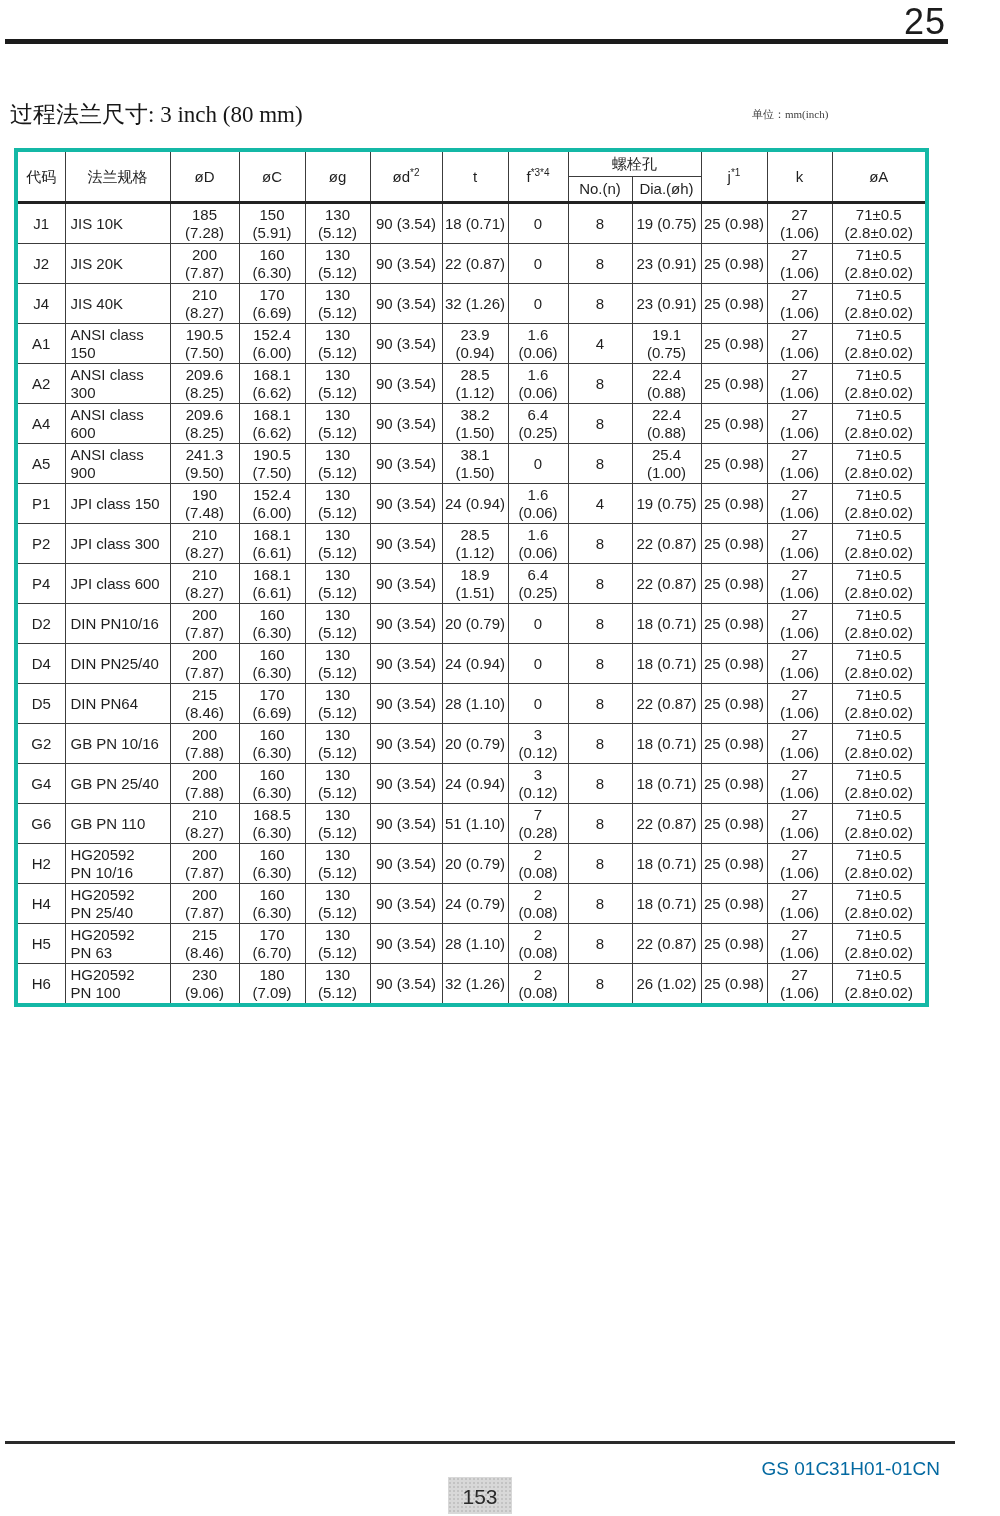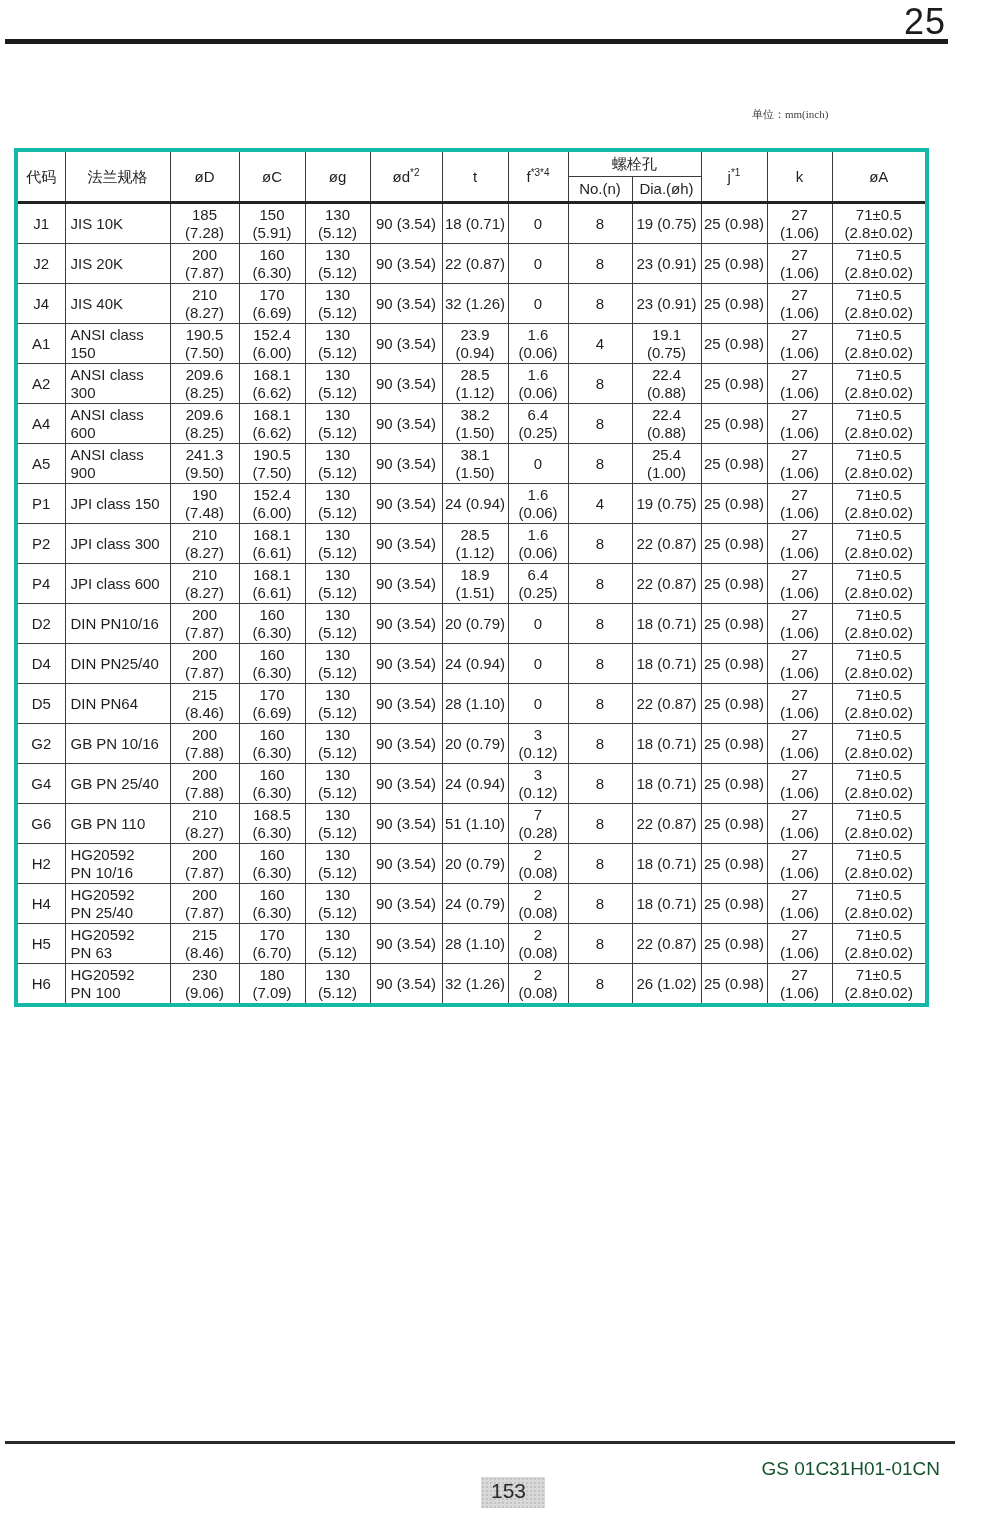--- a/index.html
+++ b/index.html
@@ -76,45 +76,45 @@
     left:5px;
     width:950px;
     height:3px;
     background:#2a2a2a;
   }
   .doc-number{
     position:absolute;
     top:1458px;
     right:60px;
     font-size:19px;
-    color:#14532d;
+    color:#0369a1;
   }
   .pageno-bottom{
     position:absolute;
     top:1477px;
     left:448px;
     min-width:44px;
-    padding:2px 10px 5px 10px;
+    padding:8px 10px 5px 10px;
     background:#d8d8d8;
     background-image:radial-gradient(#c3c3c3 1px, transparent 1px);
     background-size:4px 4px;
-    text-align:left;
+    text-align:center;
     font-size:21px;
     color:#2a2a2a;
-    margin-left:33px;
   }
 </style>
 </head>
 <body>
 
 <div class="page">
 
   <div class="pageno-top">25</div>
   <div class="top-rule"></div>
 
+  <div class="doc-title">过程法兰尺寸: 3 inch (80 mm)</div>
   <div class="unit-label">单位：mm(inch)</div>
 
   <table class="spec">
     <colgroup>
       <col style="width:49px">
         <col style="width:105px">
         <col style="width:69px">
       <col style="width:66px">
         <col style="width:65px">
         <col style="width:72px">

